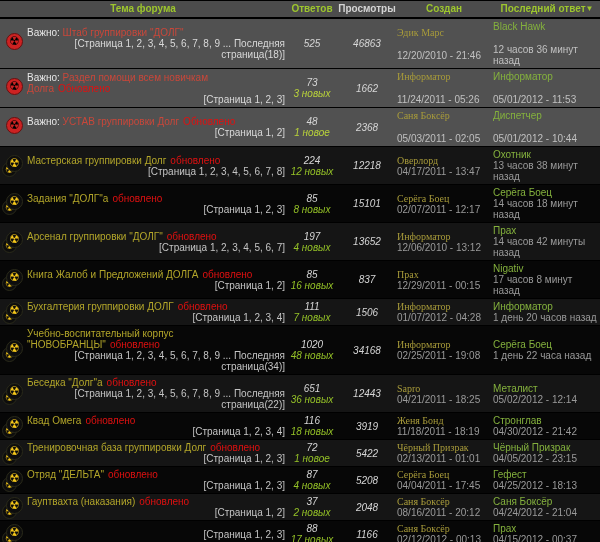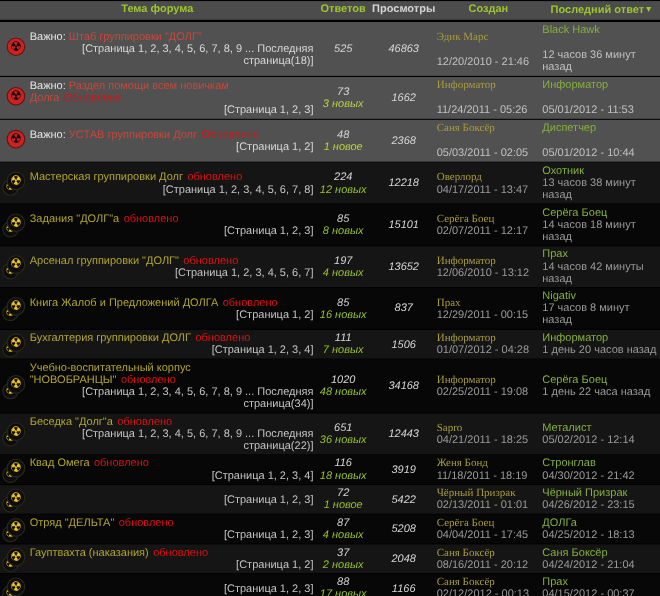--- a/index.html
+++ b/index.html
@@ -345,35 +345,36 @@
           <div class="cdate">04/30/2012 - 21:42</div>
         </div>
       </div>
       <div class="grid row a">
         <div class="cell topic">
           <span class="iconwrap">
             <span class="rad second yellow">☢</span>
             <span class="rad main yellow">☢</span>
           </span>
           <div class="ttext">
+            <div class="tline1"><span class="title">Тренировочная база группировки Долг</span><span class="updated">обновлено</span></div>
             <div class="pages">[Страница 1, 2, 3]</div>
           </div>
         </div>
         <div class="cell replies">
           <div class="rnum">72</div>
           <div class="newr">1 новое</div>
         </div>
         <div class="cell views">5422</div>
         <div class="cell created">
           <div class="cname">Чёрный Призрак</div>
           <div class="cdate">02/13/2011 - 01:01</div>
         </div>
         <div class="cell last">
           <div class="lname">Чёрный Призрак</div>
-          <div class="cdate">04/26/2012 - 23:15</div>
+          <div class="cdate">04/05/2012 - 23:15</div>
         </div>
       </div>
       <div class="grid row b">
         <div class="cell topic">
           <span class="iconwrap">
             <span class="rad second yellow">☢</span>
             <span class="rad main yellow">☢</span>
           </span>
           <div class="ttext">
             <div class="tline1"><span class="title">Отряд "ДЕЛЬТА"</span><span class="updated">обновлено</span></div>
@@ -383,21 +384,21 @@
         <div class="cell replies">
           <div class="rnum">87</div>
           <div class="newr">4 новых</div>
         </div>
         <div class="cell views">5208</div>
         <div class="cell created">
           <div class="cname">Серёга Боец</div>
           <div class="cdate">04/04/2011 - 17:45</div>
         </div>
         <div class="cell last">
-          <div class="lname">ДОЛГа</div>
+          <div class="lname">Гефест</div>
           <div class="cdate">04/25/2012 - 18:13</div>
         </div>
       </div>
       <div class="grid row a">
         <div class="cell topic">
           <span class="iconwrap">
             <span class="rad second yellow">☢</span>
             <span class="rad main yellow">☢</span>
           </span>
           <div class="ttext">

